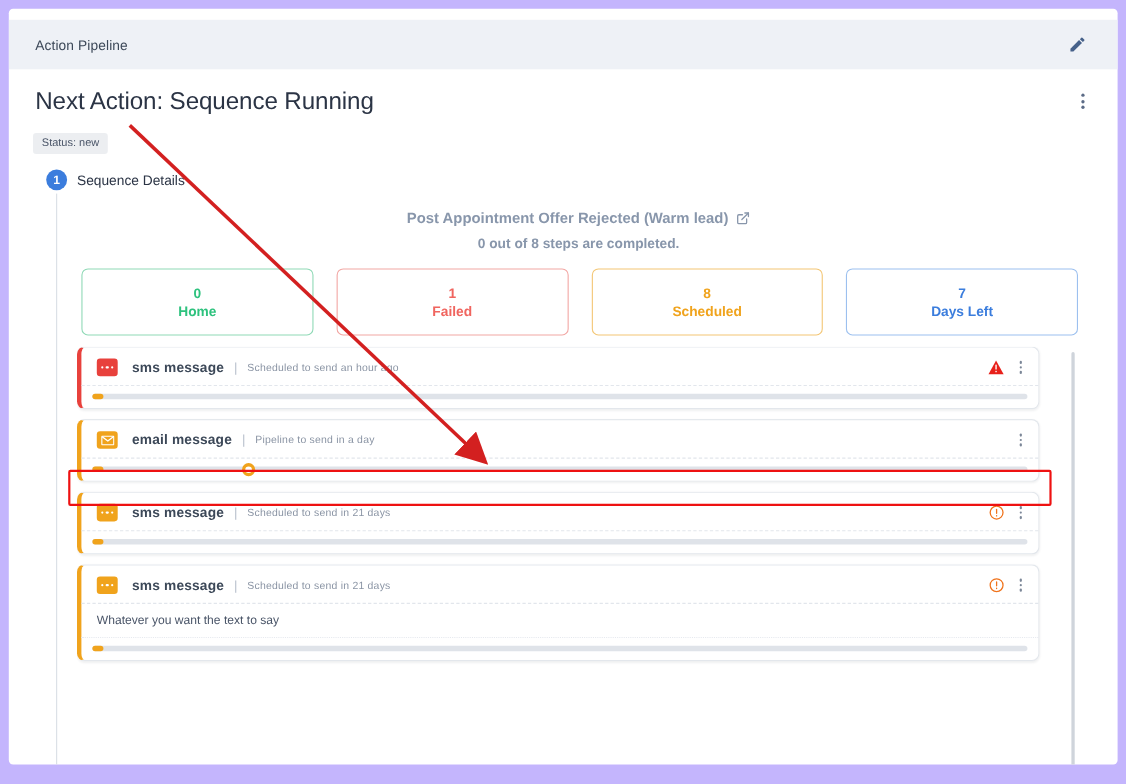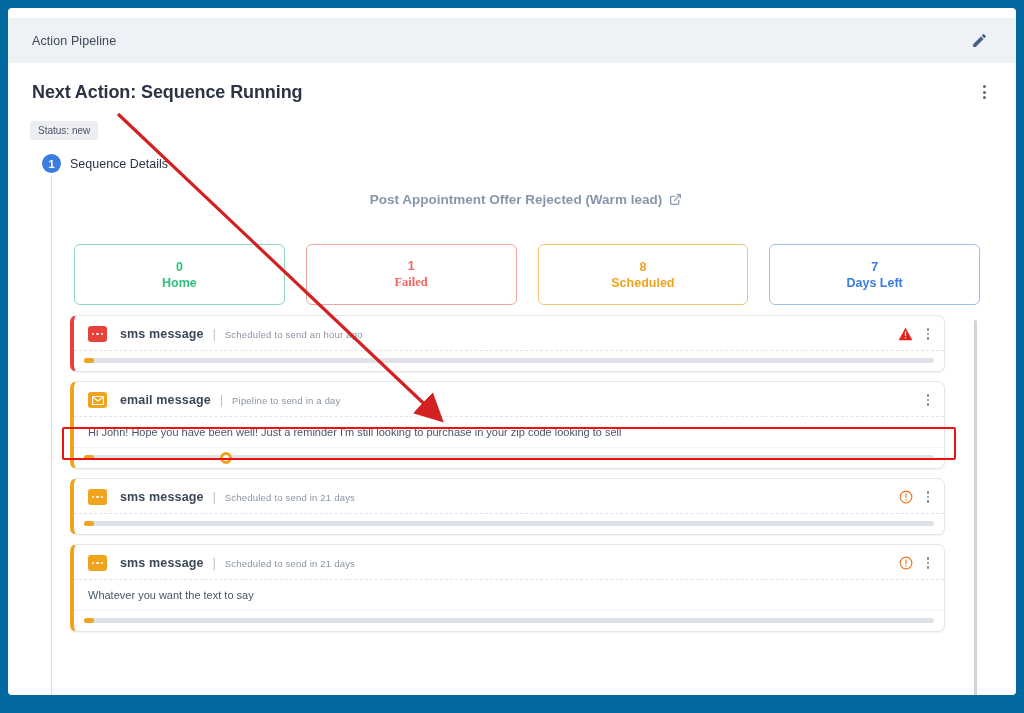--- a/index.html
+++ b/index.html
@@ -5,21 +5,21 @@
   * { box-sizing: border-box; margin: 0; padding: 0; }
   html, body {
     width: 1024px; height: 713px;
     background: #000;
     font-family: "Liberation Sans", sans-serif;
     overflow: hidden;
   }
   #screen {
     position: relative;
     width: 1024px; height: 713px;
-    background: #0369a1;
+    background: #c4b5fd;
   }
   
   .page {
     position: absolute;
     left: 8px; top: 8px;
     width: 1008px; height: 687px;
     background: #ffffff;
     border-radius: 4px;
     overflow: hidden;
   }
@@ -37,21 +37,21 @@
   }
   .topbar-actions { margin-left: auto; display: flex; align-items: center; }
   .pencil-btn { width: 26px; height: 26px; display:flex; align-items:center; justify-content:center; cursor:pointer; }
 
   
   .heading-row {
     position: absolute; left: 0; top: 62px; width: 1008px; height: 44px;
     padding: 0 24px; display: flex; align-items: center;
   }
   .heading {
-    font-size: 18px; font-weight: bold; color: #2b3445; letter-spacing: -.1px;
+    font-size: 22px; font-weight: normal; color: #2b3445; letter-spacing: -.1px;
   }
   .kebab {
     margin-left: auto; display: flex; flex-direction: column; gap: 2.5px;
     align-items: center; cursor: pointer; padding: 4px 6px;
   }
   .kebab i { display:block; width: 3px; height: 3px; border-radius: 50%; background: #5b6b86; }
 
   
   .status-chip {
     position: absolute; left: 22px; top: 113px;
@@ -222,30 +222,31 @@
       <div class="seq-title">
         <span>Post Appointment Offer Rejected (Warm lead)</span>
         <span class="ext-icon">
           <svg width="13" height="13" viewBox="0 0 24 24" fill="none" stroke="#8896ab" stroke-width="2.2" stroke-linecap="round" stroke-linejoin="round">
             <path d="M18 13v6a2 2 0 0 1-2 2H5a2 2 0 0 1-2-2V8a2 2 0 0 1 2-2h6"></path>
             <path d="M15 3h6v6"></path>
               <path d="M10 14 21 3"></path>
           </svg>
         </span>
       </div>
+      <div class="seq-sub">0 out of 8 steps are completed.</div>
     </div>
 
     <div class="stats">
       <div class="stat" style="border-color: rgb(143, 217, 182);">
         <span class="num" style="color: rgb(46, 194, 126);">0</span>
         <span class="lbl" style="color: rgb(46, 194, 126);">Home</span>
       </div>
       <div class="stat" style="border-color: rgb(242, 167, 164);">
         <span class="num" style="color: rgb(240, 101, 95);">1</span>
-        <span class="lbl" style="color: rgb(240, 101, 95); font-family: Liberation Serif, serif;">Failed</span>
+        <span class="lbl" style="color: rgb(240, 101, 95);">Failed</span>
       </div>
       <div class="stat" style="border-color: rgb(243, 198, 117);">
         <span class="num" style="color: rgb(240, 163, 28);">8</span>
         <span class="lbl" style="color: rgb(240, 163, 28);">Scheduled</span>
       </div>
       <div class="stat" style="border-color: rgb(156, 192, 239);">
         <span class="num" style="color: rgb(59, 125, 221);">7</span>
         <span class="lbl" style="color: rgb(59, 125, 221);">Days Left</span>
       </div>
     </div>
@@ -297,21 +298,20 @@
               <span class="msg-sep">|</span>
               <span class="msg-when">Pipeline to send in a day</span>
               <span class="msg-head-right">
                 <span class="kebab-sm">
                   <i></i>
                   <i></i>
                   <i></i>
                 </span>
               </span>
             </div>
-            <div class="msg-body">Hi John! Hope you have been well! Just a reminder I'm still looking to purchase in your zip code looking to sell</div>
             <div class="msg-foot">
               <div class="hscroll withknob">
                 <div class="thumb" style="width:1.2%"></div>
                 <div class="knob" style="left:16%"></div>
               </div>
             </div>
           </div>
           <div class="msg-card">
             <div class="msg-head">
               <span class="type-icon sms">

